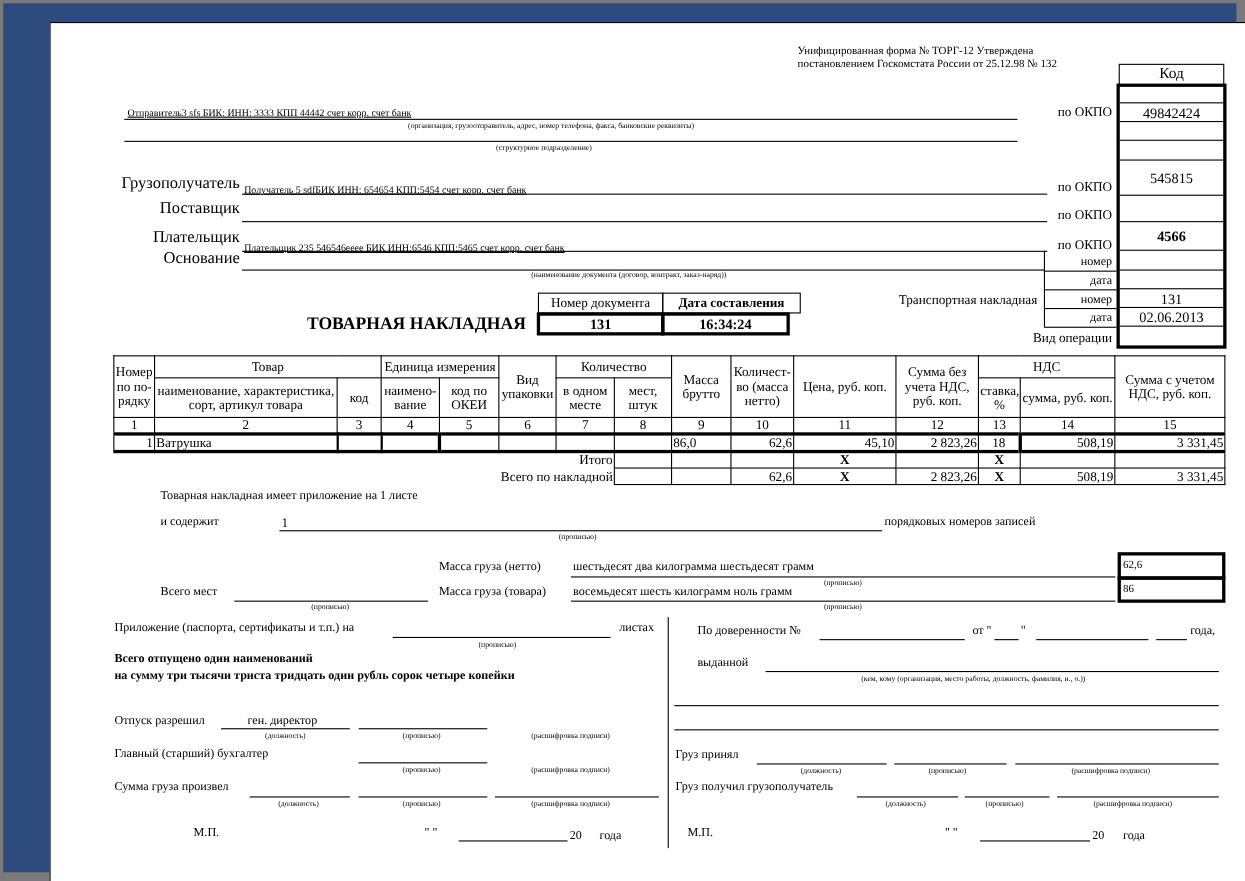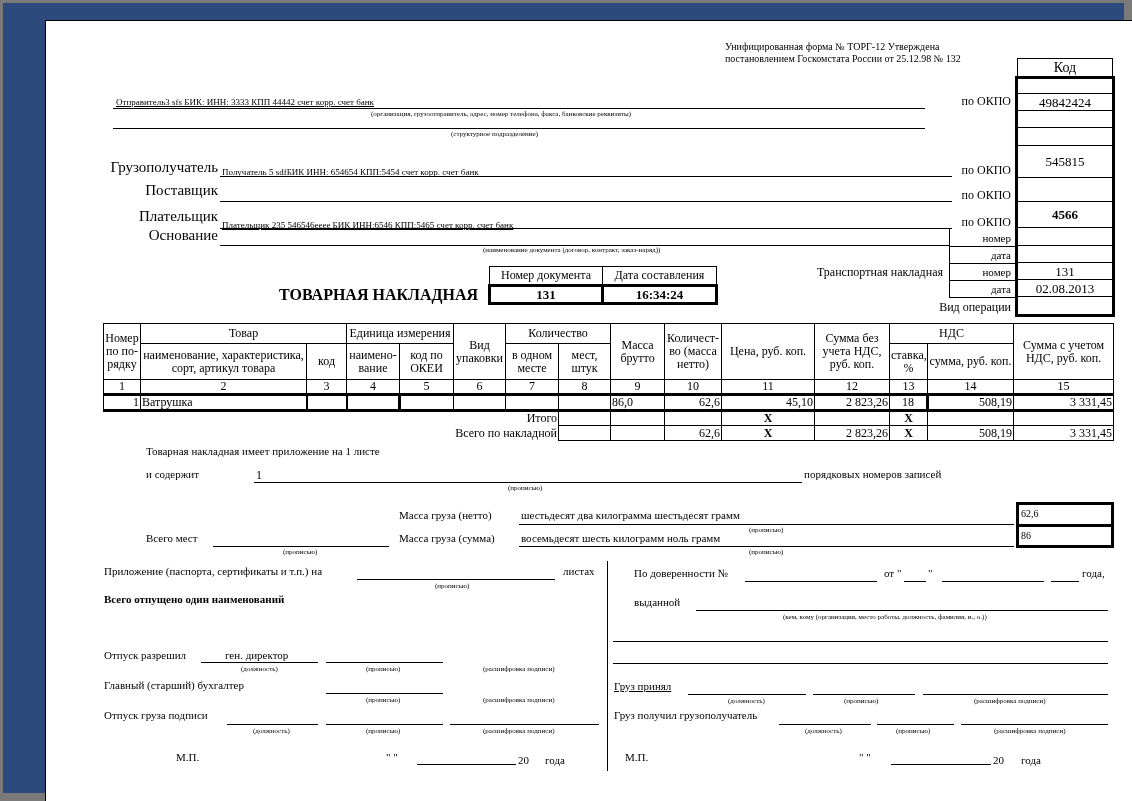--- a/index.html
+++ b/index.html
@@ -37,21 +37,21 @@
         <div class="cell" style="left: 977px; width: 94px; top: 62px; height: 16px; line-height: 16px; border-bottom: 1px solid rgb(0, 0, 0);"></div>
         <div class="cell" style="left: 977px; width: 94px; top: 78px; height: 17px; line-height: 17px; border-bottom: 1px solid rgb(0, 0, 0);">49842424</div>
         <div class="cell" style="left: 977px; width: 94px; top: 95px; height: 17px; line-height: 17px; border-bottom: 1px solid rgb(0, 0, 0);"></div>
         <div class="cell" style="left: 977px; width: 94px; top: 112px; height: 18px; line-height: 18px; border-bottom: 1px solid rgb(0, 0, 0);"></div>
         <div class="cell" style="left: 977px; width: 94px; top: 130px; height: 32px; line-height: 32px; border-bottom: 1px solid rgb(0, 0, 0);">545815</div>
         <div class="cell" style="left: 977px; width: 94px; top: 162px; height: 24px; line-height: 24px; border-bottom: 1px solid rgb(0, 0, 0);"></div>
         <div class="cell" style="left: 977px; width: 94px; top: 186px; height: 26px; line-height: 26px; border-bottom: 1px solid rgb(0, 0, 0); font-weight: bold;">4566</div>
         <div class="cell" style="left: 977px; width: 94px; top: 212px; height: 18px; line-height: 18px; border-bottom: 1px solid rgb(0, 0, 0);"></div>
         <div class="cell" style="left: 977px; width: 94px; top: 230px; height: 17px; line-height: 17px; border-bottom: 1px solid rgb(0, 0, 0);"></div>
         <div class="cell" style="left: 977px; width: 94px; top: 247px; height: 17px; line-height: 17px; border-bottom: 1px solid rgb(0, 0, 0);">131</div>
-        <div class="cell" style="left: 977px; width: 94px; top: 264px; height: 17px; line-height: 17px; border-bottom: 1px solid rgb(0, 0, 0);">02.08.2013</div>
+        <div class="cell" style="left: 977px; width: 94px; top: 264px; height: 17px; line-height: 17px; border-bottom: 1px solid rgb(0, 0, 0);">02.06.2013</div>
         <div class="cell" style="left: 977px; width: 94px; top: 281px; height: 17px; line-height: 17px;"></div>
       </div>
 
   <div class="a t12 r" style="left:700px;width:270px;top:78px;">по ОКПО</div>
   <div class="a t12 r" style="left:700px;width:270px;top:147px;">по ОКПО</div>
   <div class="a t12 r" style="left:700px;width:270px;top:172px;">по ОКПО</div>
   <div class="a t12 r" style="left:700px;width:270px;top:199px;">по ОКПО</div>
   <div class="vl" style="left:908px;top:212px;height:69px;"></div>
   <div class="hl" style="left:908px;top:230px;width:66px;"></div>
   <div class="hl" style="left:908px;top:247px;width:66px;"></div>
@@ -77,21 +77,21 @@
   <div class="hl" style="left:179px;top:185px;width:732px;"></div>
   <div class="a t15 r" style="left:40px;width:137px;top:192px;">Плательщик</div>
   <div class="a t9" style="left:181px;top:204px;text-decoration:underline;">Плательщик 235 546546eeee БИК  ИНН:6546 КПП:5465 счет  корр. счет  банк</div>
   <div class="hl" style="left:179px;top:212px;width:732px;"></div>
   <div class="a t15 r" style="left:40px;width:137px;top:211px;">Основание</div>
   <div class="hl" style="left:179px;top:229px;width:730px;"></div>
   <div class="a tiny" style="left:442px;top:230px;">(наименование документа (договор, контракт, заказ-наряд))</div>
 
   <div class="a b" style="left:238px;top:270px;font-size:16px;">ТОВАРНАЯ НАКЛАДНАЯ</div>
   <div class="box c t12" style="left:448px;top:250px;width:114px;height:19px;line-height:17px;">Номер документа</div>
-  <div class="box c t12" style="left:561px;top:250px;width:115px;height:19px;line-height:17px;">Дата составления</div>
+  <div class="box c t12" style="left:561px;top:250px;width:126px;height:19px;line-height:17px;font-weight:bold;">Дата составления</div>
   <div class="box thick c t13 b" style="left:447px;top:268px;width:116px;height:21px;line-height:15px;">131</div>
   <div class="box thick c t13 b" style="left:560px;top:268px;width:117px;height:21px;line-height:15px;">16:34:24</div>
 
   <table class="g" style="left:62px;top:307px;width:1010px;">
     <colgroup>
       <col style="width:37px">
           <col style="width:166px">
           <col style="width:40px">
           <col style="width:53px">
       <col style="width:54px">
@@ -197,48 +197,49 @@
   <div class="a t11" style="left:763px;top:452px;">порядковых номеров записей</div>
 
   <div class="a t11" style="left:358px;top:493px;">Масса груза (нетто)</div>
   <div class="a t11" style="left:480px;top:493px;">шестьдесят два  килограмма шестьдесят  грамм</div>
   <div class="hl" style="left:478px;top:508px;width:495px;"></div>
   <div class="a tiny" style="left:708px;top:510px;">(прописью)</div>
   <div class="box thick t10" style="left:975px;top:486px;width:98px;height:25px;padding:3px 2px;">62,6</div>
   <div class="a t11" style="left:105px;top:516px;">Всего мест</div>
   <div class="hl" style="left:172px;top:530px;width:176px;"></div>
   <div class="a tiny" style="left:242px;top:532px;">(прописью)</div>
-  <div class="a t11" style="left:358px;top:516px;">Масса груза (сумма)</div>
+  <div class="a t11" style="left:358px;top:516px;">Масса груза (товара)</div>
   <div class="a t11" style="left:480px;top:516px;">восемьдесят шесть  килограмм ноль грамм</div>
   <div class="hl" style="left:478px;top:530px;width:495px;"></div>
   <div class="a tiny" style="left:708px;top:532px;">(прописью)</div>
   <div class="box thick t10" style="left:975px;top:508px;width:98px;height:24px;padding:3px 2px;">86</div>
 
   <div class="vl" style="left:566px;top:545px;height:210px;"></div>
 
   <div class="a t11" style="left:63px;top:549px;">Приложение (паспорта, сертификаты и т.п.) на</div>
   <div class="hl" style="left:316px;top:563px;width:198px;"></div>
   <div class="a tiny" style="left:394px;top:566px;">(прописью)</div>
   <div class="a t11" style="left:522px;top:549px;">листах</div>
   <div class="a t11 b" style="left:63px;top:577px;">Всего отпущено один  наименований</div>
+  <div class="a t11 b" style="left:63px;top:592px;">на сумму три тысячи триста тридцать один  рубль сорок четыре  копейки</div>
 
   <div class="a t11" style="left:63px;top:633px;">Отпуск разрешил</div>
   <div class="a t11" style="left:184px;top:633px;">ген. директор</div>
   <div class="hl" style="left:160px;top:646px;width:117px;"></div>
   <div class="hl" style="left:285px;top:646px;width:117px;"></div>
   <div class="a tiny" style="left:200px;top:649px;">(должность)</div>
   <div class="a tiny" style="left:325px;top:649px;">(прописью)</div>
   <div class="a tiny" style="left:442px;top:649px;">(расшифровка подписи)</div>
 
   <div class="a t11" style="left:63px;top:663px;">Главный (старший) бухгалтер</div>
   <div class="hl" style="left:285px;top:677px;width:117px;"></div>
   <div class="a tiny" style="left:325px;top:680px;">(прописью)</div>
   <div class="a tiny" style="left:442px;top:680px;">(расшифровка подписи)</div>
 
-  <div class="a t11" style="left:63px;top:693px;">Отпуск груза подписи</div>
+  <div class="a t11" style="left:63px;top:693px;">Сумма груза произвел</div>
   <div class="hl" style="left:186px;top:708px;width:91px;"></div>
   <div class="hl" style="left:285px;top:708px;width:117px;"></div>
   <div class="hl" style="left:409px;top:708px;width:149px;"></div>
   <div class="a tiny" style="left:212px;top:711px;">(должность)</div>
   <div class="a tiny" style="left:325px;top:711px;">(прописью)</div>
   <div class="a tiny" style="left:442px;top:711px;">(расшифровка подписи)</div>
 
   <div class="a t11" style="left:135px;top:735px;">М.П.</div>
   <div class="a t11" style="left:345px;top:735px;">"       "</div>
   <div class="hl" style="left:376px;top:748px;width:99px;"></div>
@@ -252,21 +253,21 @@
   <div class="a t11" style="left:887px;top:551px;">"</div>
   <div class="hl" style="left:901px;top:565px;width:102px;"></div>
   <div class="hl" style="left:1010px;top:565px;width:28px;"></div>
   <div class="a t11" style="left:1041px;top:551px;">года,</div>
   <div class="a t11" style="left:593px;top:580px;">выданной</div>
   <div class="hl" style="left:655px;top:594px;width:412px;"></div>
   <div class="a tiny" style="left:742px;top:597px;">(кем, кому (организация, место работы, должность, фамилия, и., о.))</div>
   <div class="hl" style="left:572px;top:625px;width:495px;"></div>
   <div class="hl" style="left:572px;top:647px;width:495px;"></div>
 
-  <div class="a t11" style="left:573px;top:664px;text-decoration:underline;">Груз принял</div>
+  <div class="a t11" style="left:573px;top:664px;">Груз принял</div>
   <div class="hl" style="left:647px;top:678px;width:118px;"></div>
   <div class="hl" style="left:772px;top:678px;width:102px;"></div>
   <div class="hl" style="left:882px;top:678px;width:185px;"></div>
   <div class="a tiny" style="left:687px;top:681px;">(должность)</div>
   <div class="a tiny" style="left:803px;top:681px;">(прописью)</div>
   <div class="a tiny" style="left:933px;top:681px;">(расшифровка подписи)</div>
 
   <div class="a t11" style="left:573px;top:693px;">Груз получил грузополучатель</div>
   <div class="hl" style="left:738px;top:708px;width:92px;"></div>
   <div class="hl" style="left:836px;top:708px;width:77px;"></div>

